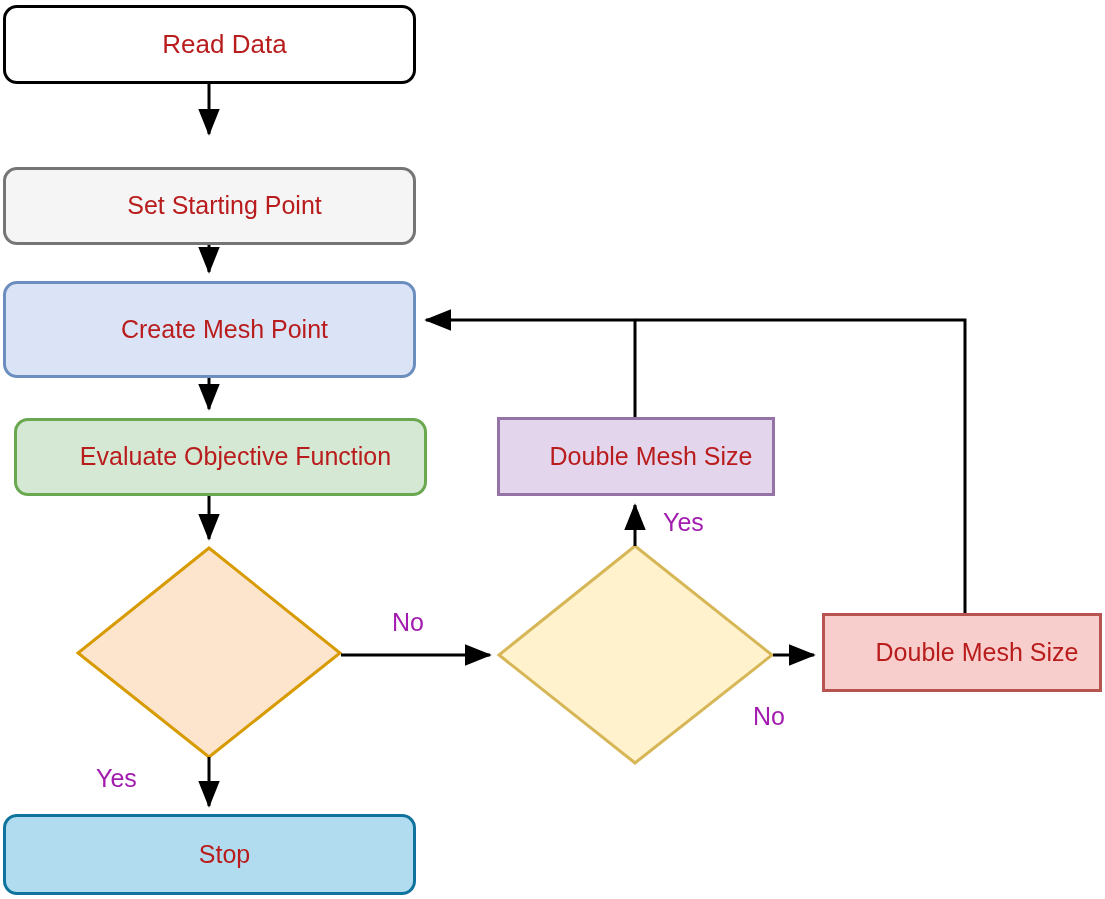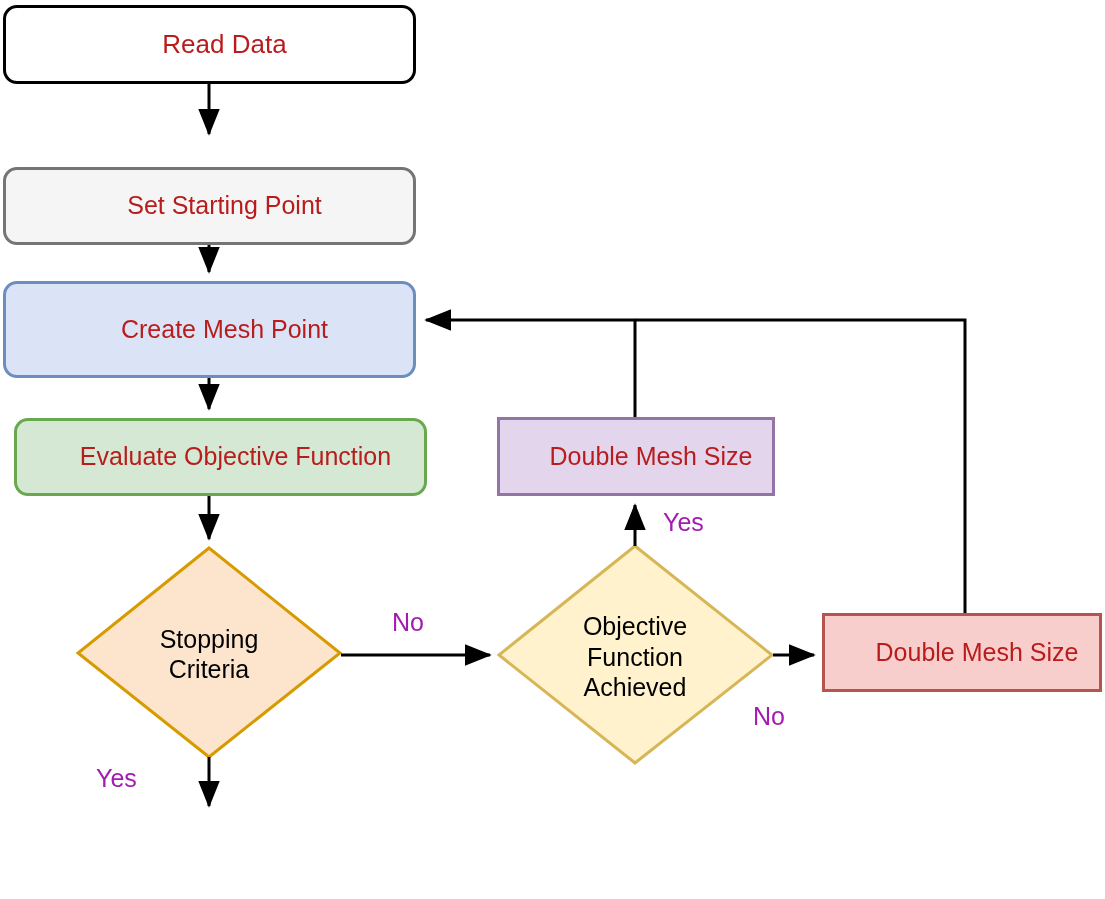--- a/index.html
+++ b/index.html
@@ -150,31 +150,27 @@
   </svg>
 
   <div class="node rounded n-read">Read Data</div>
 
   <div class="node rounded n-start">Set Starting Point</div>
 
   <div class="node rounded n-create">Create Mesh Point</div>
 
   <div class="node rounded n-evaluate">Evaluate Objective Function</div>
 
+  <div class="node rounded n-stop">Stop</div>
 
   <div class="node sharp n-double">Double Mesh Size</div>
 
   <div class="node sharp n-reduce">Double Mesh Size</div>
 
-  <div class="diamond-label d-stopping">Stopping
-Criteria</div>
 
-  <div class="diamond-label d-objective">Objective
-Function
-Achieved</div>
 
   <div class="edge-label l-no1">No</div>
 
   <div class="edge-label l-yes1">Yes</div>
 
   <div class="edge-label l-yes2">Yes</div>
 
   <div class="edge-label l-no2">No</div>
 
 </div>

